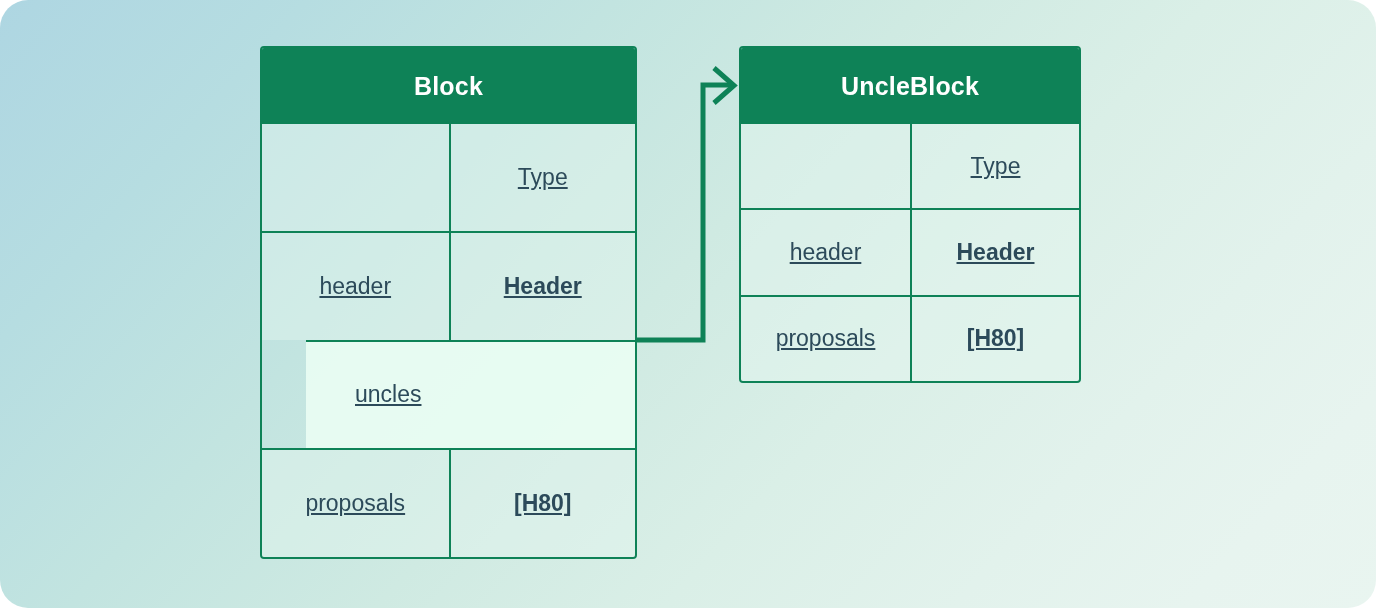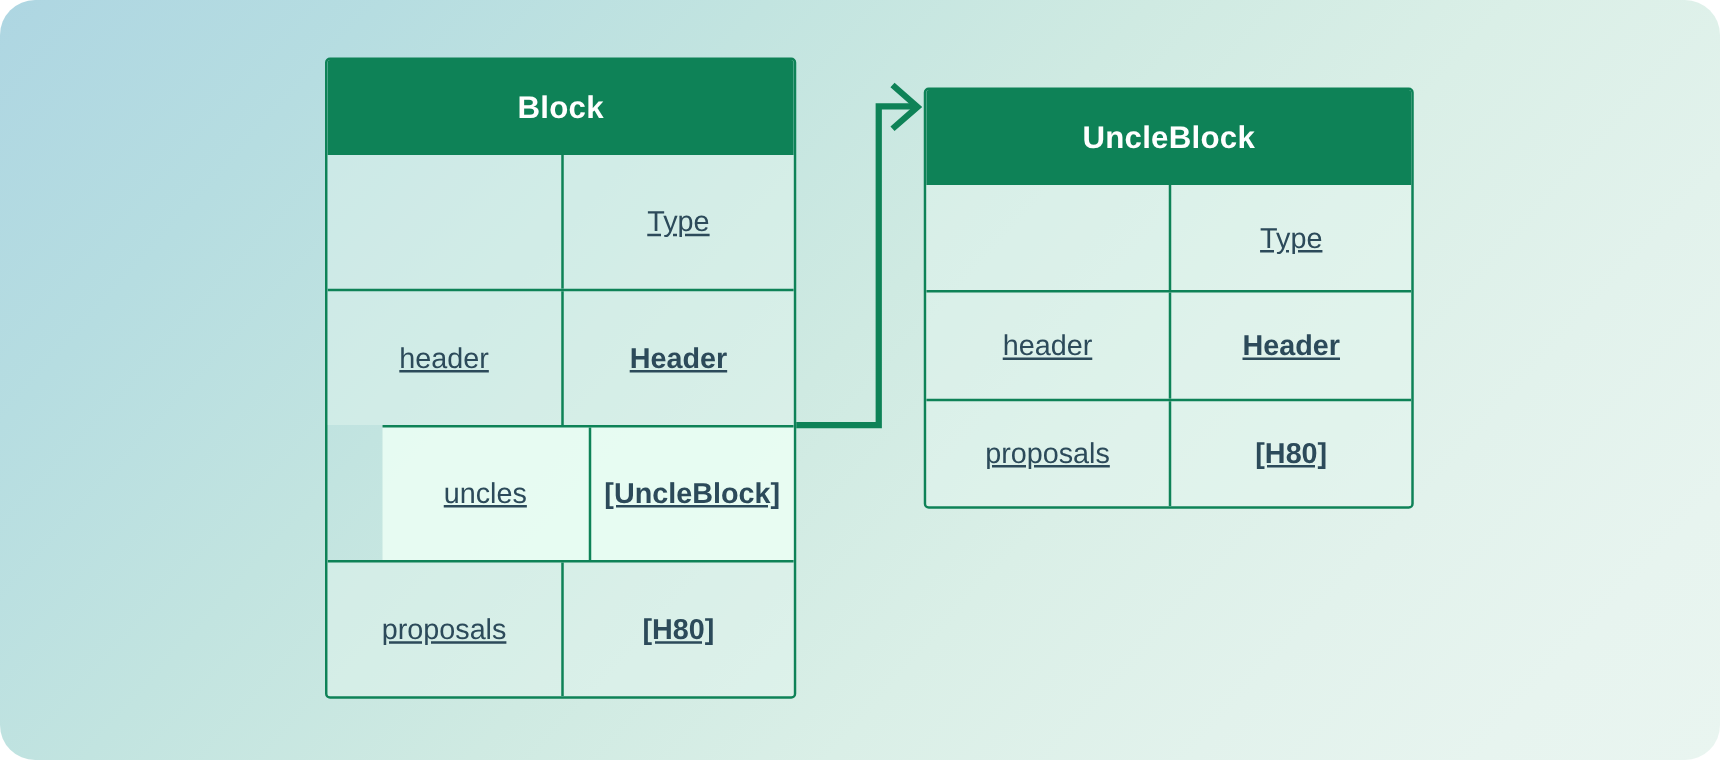--- a/index.html
+++ b/index.html
@@ -103,23 +103,22 @@
     left: 260px;
     top: 46px;
     width: 377px;
     height: 513px;
   }
   #block-entity .entity-title { height: 76px; }
 
   #uncleblock-entity {
     left: 739px;
     top: 46px;
-    width: 392px;
+    width: 342px;
     height: 337px;
-    margin-top: 24px;
   }
   #uncleblock-entity .entity-title { height: 76px; }
 
   
   #connector {
     position: absolute;
     left: 0;
     top: 0;
     width: 1376px;
     height: 608px;
@@ -140,21 +139,20 @@
         <div class="ecell type">Type</div>
       </div>
 
       <div class="erow">
         <div class="ecell name">header</div>
         <div class="ecell type">Header</div>
       </div>
 
       <div class="erow highlight">
         <div class="ecell name">uncles</div>
-        <div class="ecell type">[UncleBlock]</div>
       </div>
 
 
       <div class="erow">
         <div class="ecell name">proposals</div>
         <div class="ecell type">[H80]</div>
       </div>
 
     </div>
   </div>

